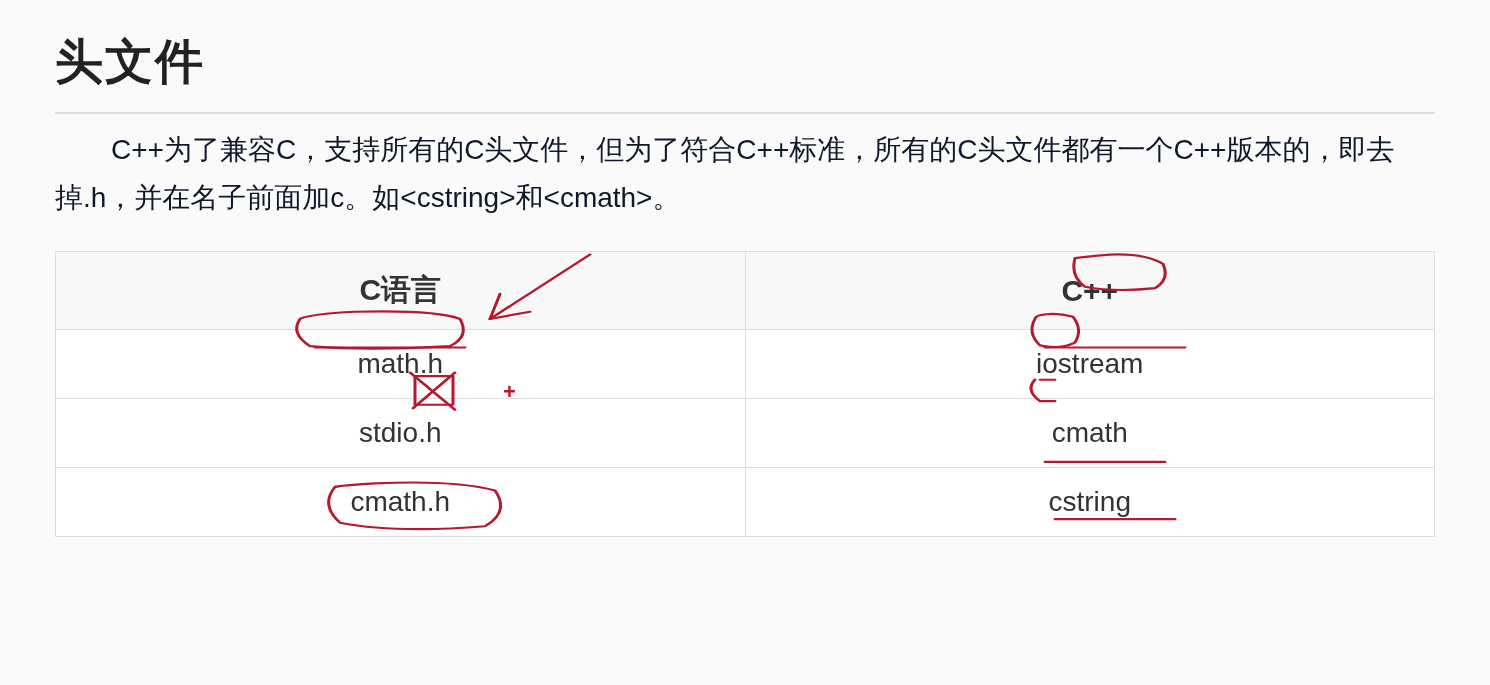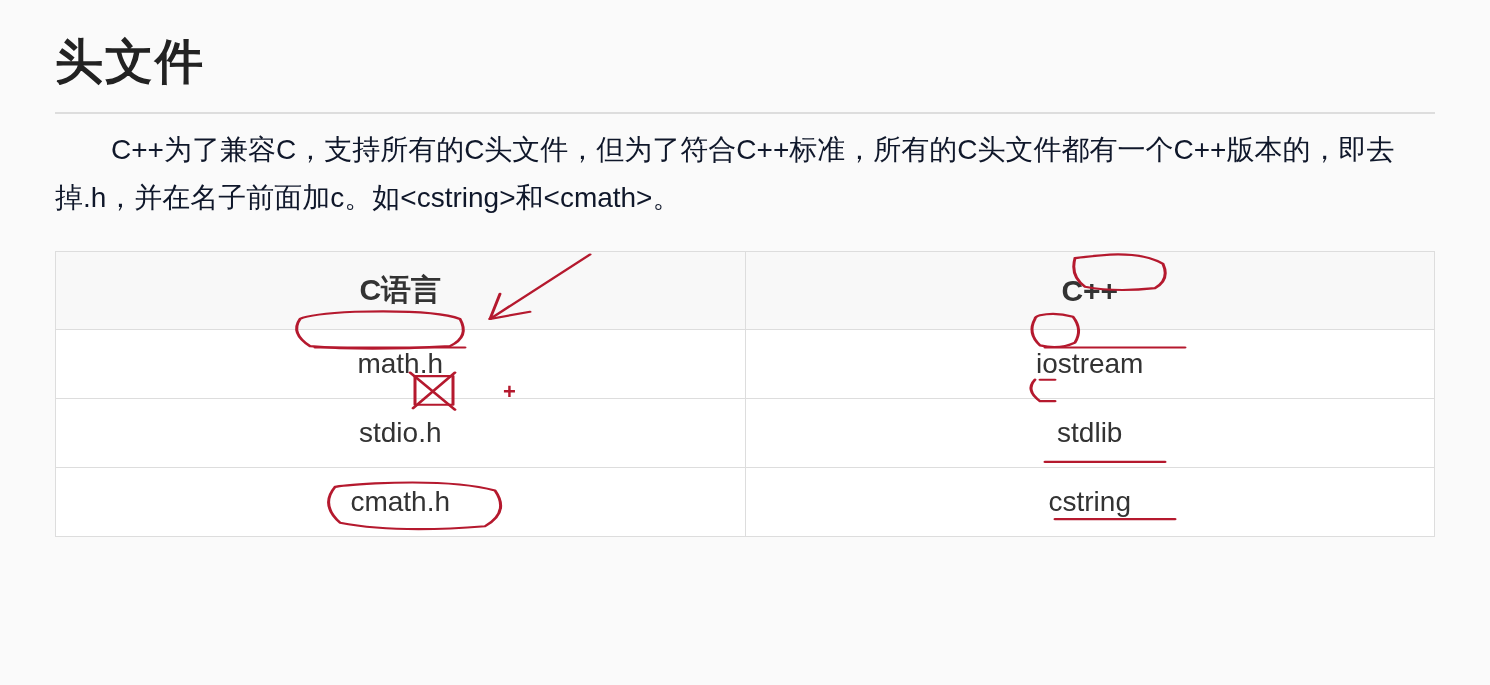--- a/index.html
+++ b/index.html
@@ -105,21 +105,21 @@
         <th>C++</th>
       </tr>
     </thead>
     <tbody>
       <tr>
         <td>math.h</td>
         <td>iostream</td>
       </tr>
       <tr>
         <td>stdio.h</td>
-        <td>stdlib</td>
+        <td>cmath</td>
       </tr>
       <tr>
         <td>cmath.h</td>
         <td>cstring</td>
       </tr>
     </tbody>
   </table>
 
   <div class="annotations">
     <svg viewBox="0 0 1380 400" preserveAspectRatio="none">

